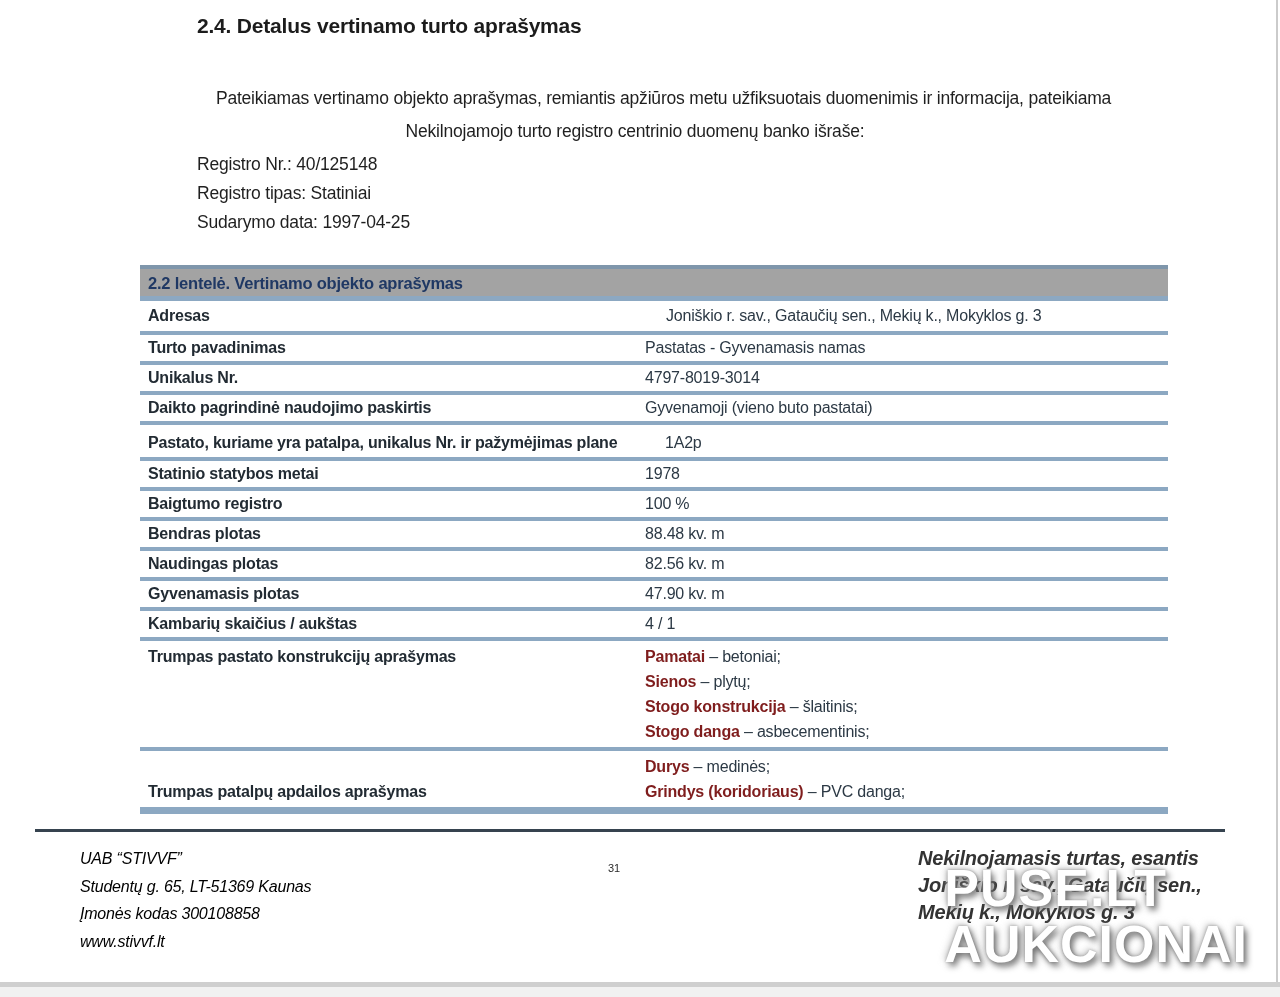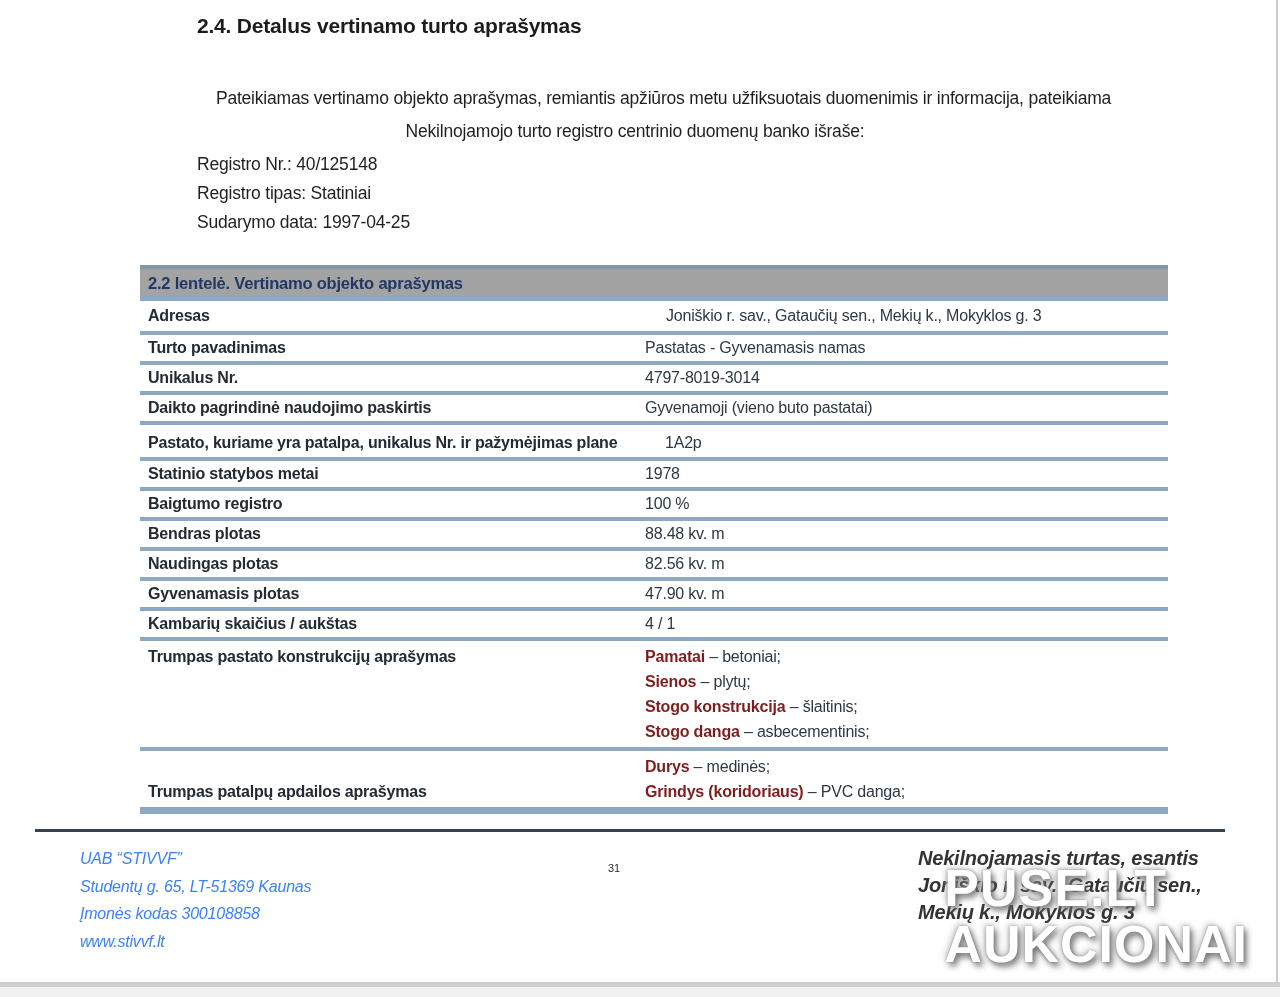--- a/index.html
+++ b/index.html
@@ -59,21 +59,21 @@
   .vline { line-height:25px; }
   .vline .b { font-weight:bold; color:#7f1d1d; }
 
   
   .footer-rule {
     position:absolute; left:35px; top:829px; width:1190px; height:3px;
     background:#36434f;
   }
   .footer-left {
     position:absolute; left:80px; top:845px;
-    font-size:16px; font-style:italic; color:#3b82f6;
+    font-size:16px; font-style:italic; color:#000000;
     line-height:27.5px; letter-spacing:-0.2px;
   }
   .footer-page {
     position:absolute; left:608px; top:862px;
     font-size:11px; color:#2b2b2b;
   }
   .footer-right {
     position:absolute; left:918px; top:845px;
     font-size:20px; font-style:italic; font-weight:bold; color:#333;
     line-height:27px; letter-spacing:-0.2px;

